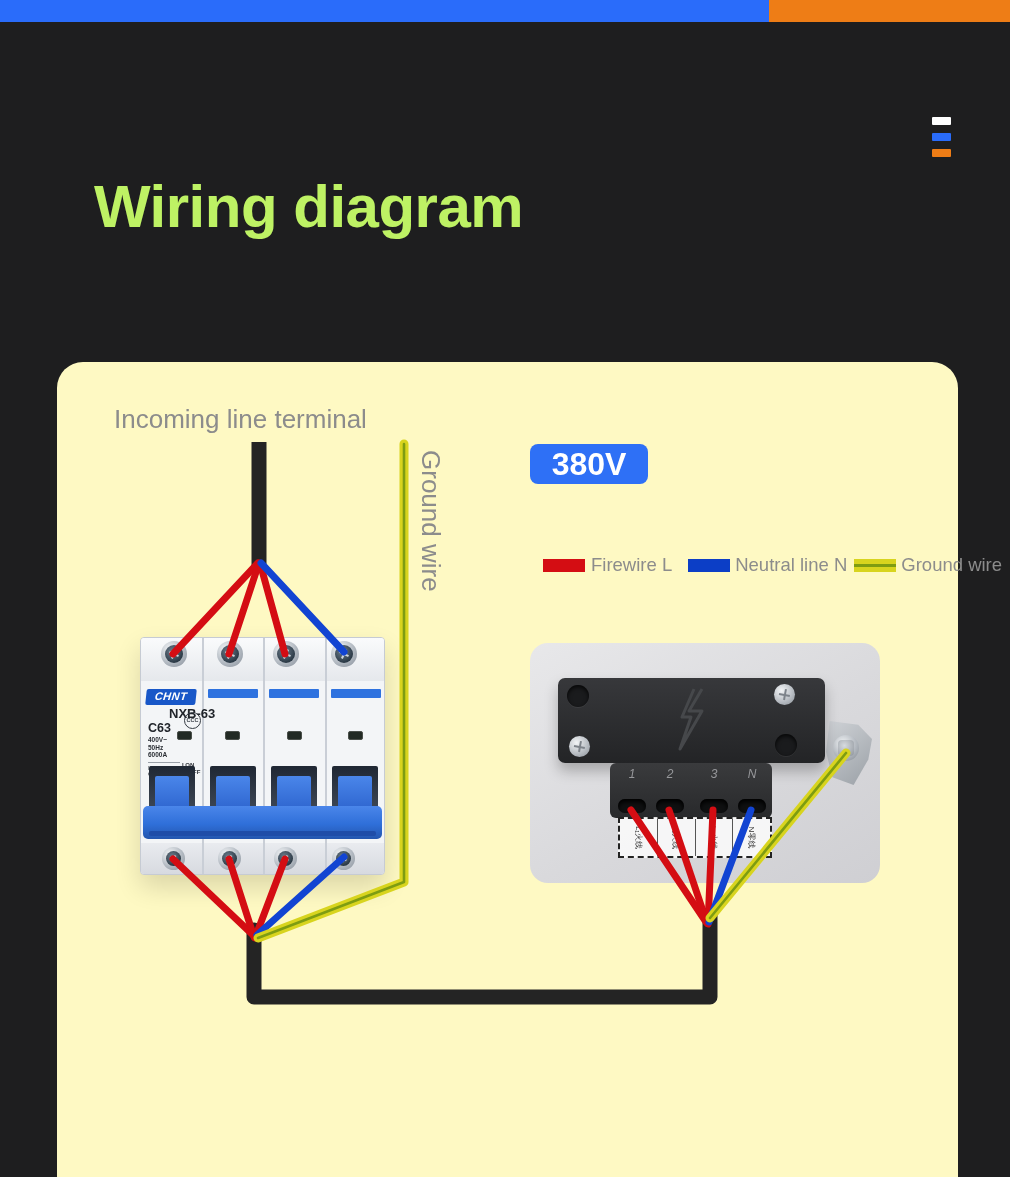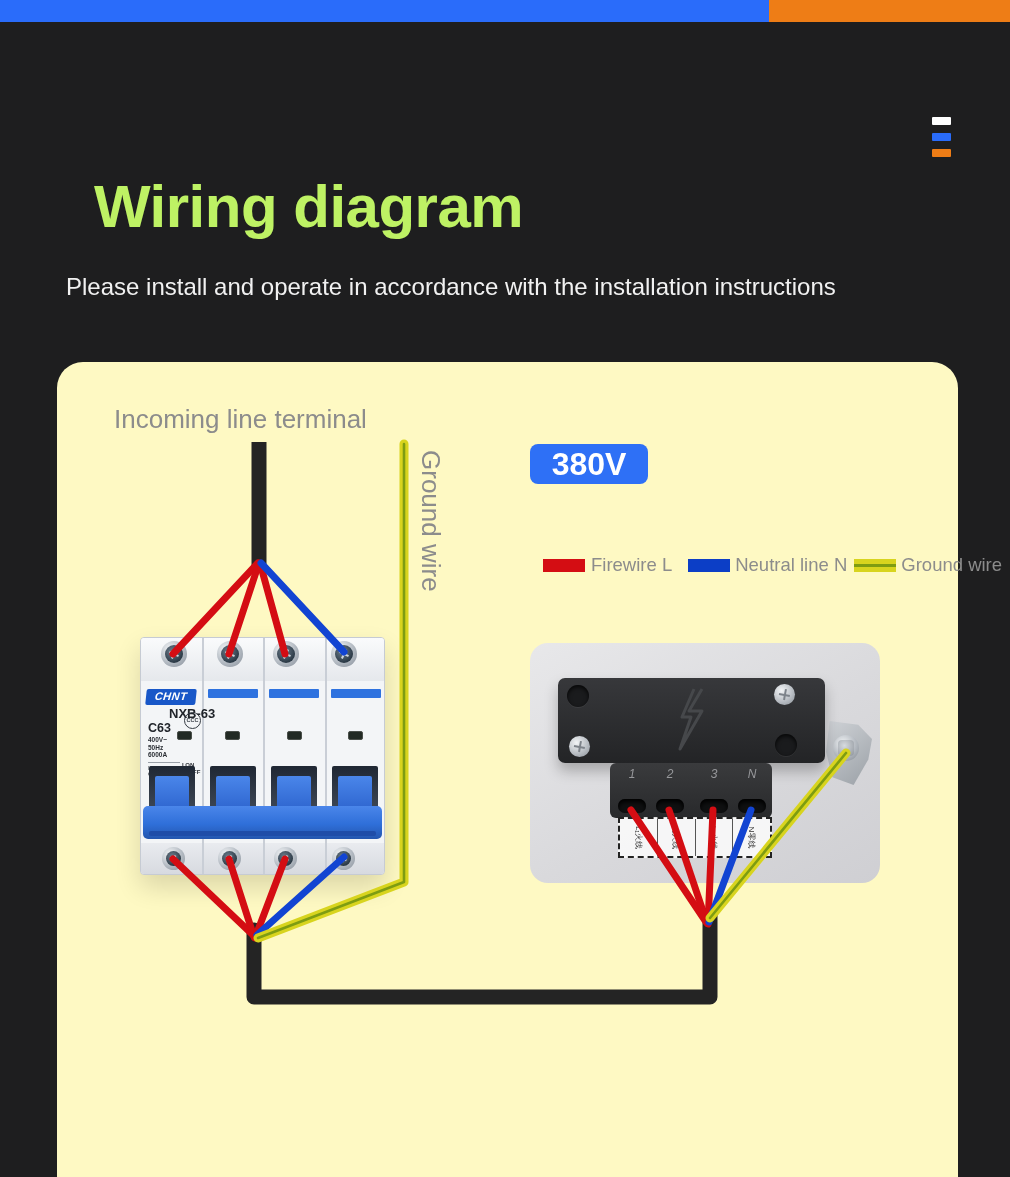--- a/index.html
+++ b/index.html
@@ -101,21 +101,20 @@
   </div>
 
   <div class="menu-icon">
     <div class="menu-bar b1"></div>
     <div class="menu-bar b2"></div>
     <div class="menu-bar b3"></div>
   </div>
 
   <div class="title">Wiring diagram</div>
   <div class="subtitle">
-    <div>Please install and operate in accordance with the installation instructions</div>
   </div>
 
   <div class="card">
 
     <div class="gray-label incoming-label">Incoming line terminal</div>
     <div class="gray-label ground-label">Ground wire</div>
 
     <div class="badge-380">380V</div>
 
     <div class="legend">

